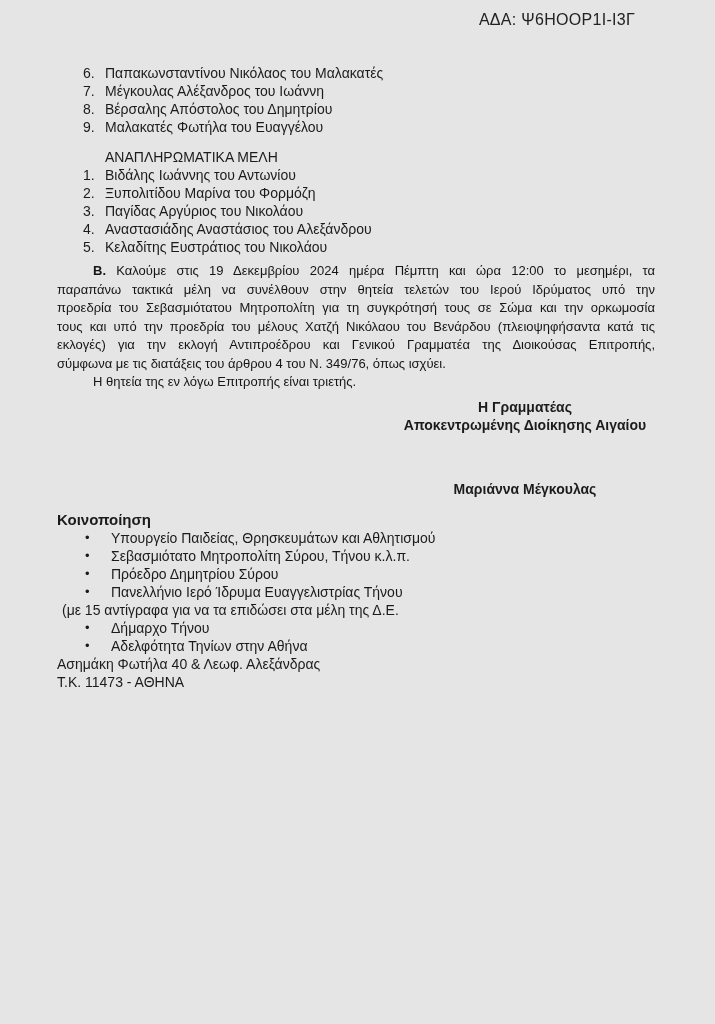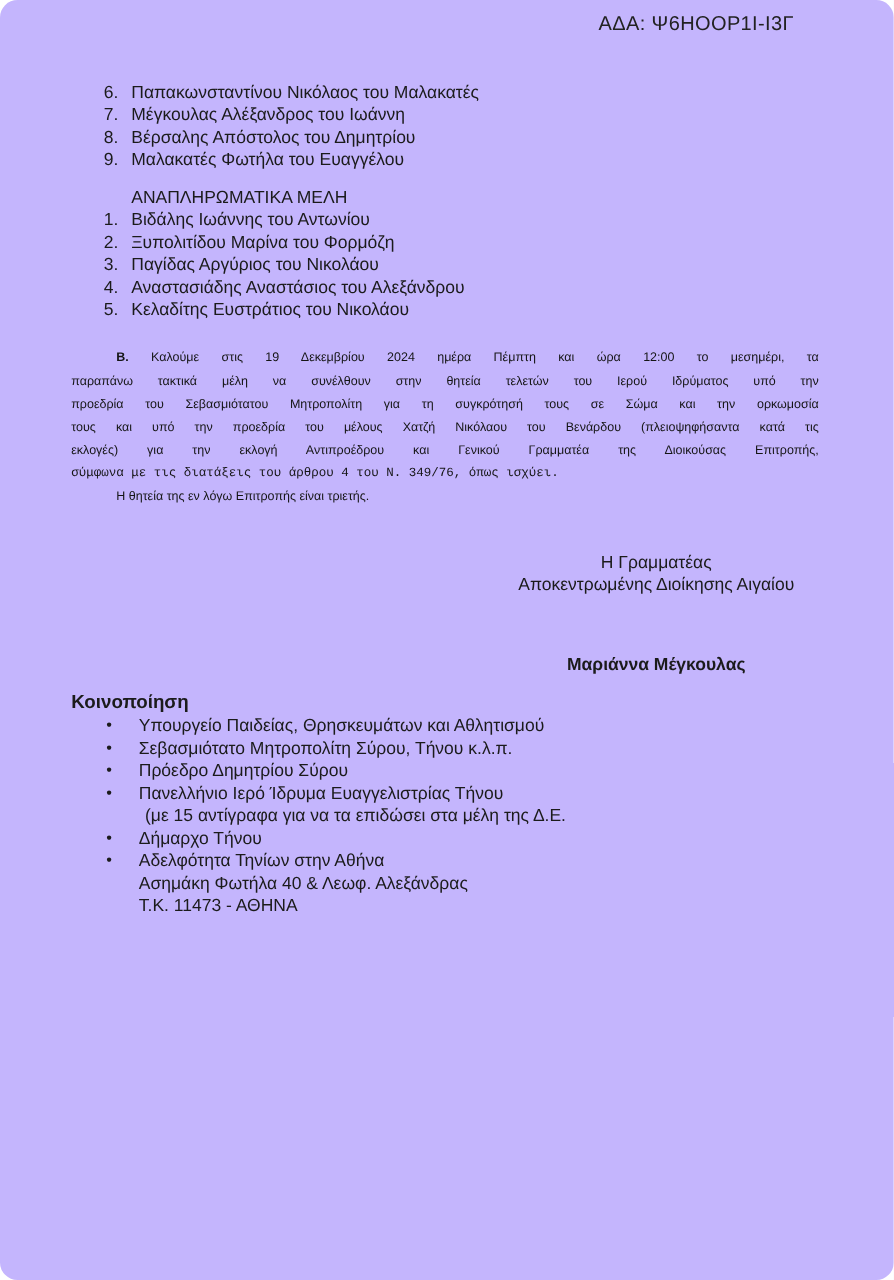--- a/index.html
+++ b/index.html
@@ -5,29 +5,28 @@
   html, body {
     margin: 0;
     padding: 0;
     background: #ffffff;
   }
   .page {
     position: relative;
     width: 715px;
     height: 1024px;
     margin: 0 auto;
-    background: #c4b5fd;
+    background: #e5e5e5;
     color: #1b1b1b;
     font-family: "Liberation Sans", "DejaVu Sans", sans-serif;
     font-size: 14px;
     line-height: 18px;
     box-sizing: border-box;
     padding: 10px 60px 0 57px;
     overflow: hidden;
-    border-radius: 14px;
   }
   
   .ada {
     margin-left: 360px;
     width: 280px;
     text-align: center;
     font-size: 16px;
     line-height: 20px;
     letter-spacing: 0.3px;
     color: #222;
@@ -42,44 +41,43 @@
     flex: 0 0 22px;
   }
   .mrow .mtext { flex: 1; }
   .subhead {
     margin-top: 12px;
     margin-left: 48px;
     font-weight: normal;
   }
   
   .para {
-    margin-top: 22px;
+    margin-top: 6px;
     line-height: 18.5px;
-    font-size: 10px;
+    font-size: 13px;
     color: #151515;
   }
   .pline {
     text-align: justify;
     text-align-last: justify;
   }
   .pline.first { text-indent: 36px; }
   .pline.plain {
     text-align: right;
     text-align-last: left;
-    font-family: Liberation Mono, monospace;
   }
   .pline .lead { font-weight: bold; }
   .closing { text-indent: 36px; }
   
   .sig {
-    margin-top: 32px;
+    margin-top: 6px;
     margin-left: 303px;
     width: 330px;
     text-align: center;
-    font-weight: normal;
+    font-weight: bold;
     line-height: 18.5px;
   }
   .sig-name {
     margin-top: 45px;
     margin-left: 303px;
     width: 330px;
     text-align: center;
     font-weight: bold;
   }
   
@@ -91,21 +89,21 @@
   }
   .dist { margin-top: 0; }
   .drow { display: flex; }
   .drow .bullet {
     margin-left: 28px;
     width: 26px;
     flex: 0 0 26px;
     font-size: 13px;
   }
   .drow .dtext { flex: 1; }
-  .dsub { margin-left: 54px; }
+  .dsub { }
   .dsub.paren { padding-left: 5px; }
 </style>
 </head>
 <body>
 
 <div class="page">
 
   <div class="ada">ΑΔΑ: Ψ6HOOP1I-I3Γ</div>
 
   <div class="mlist first">

